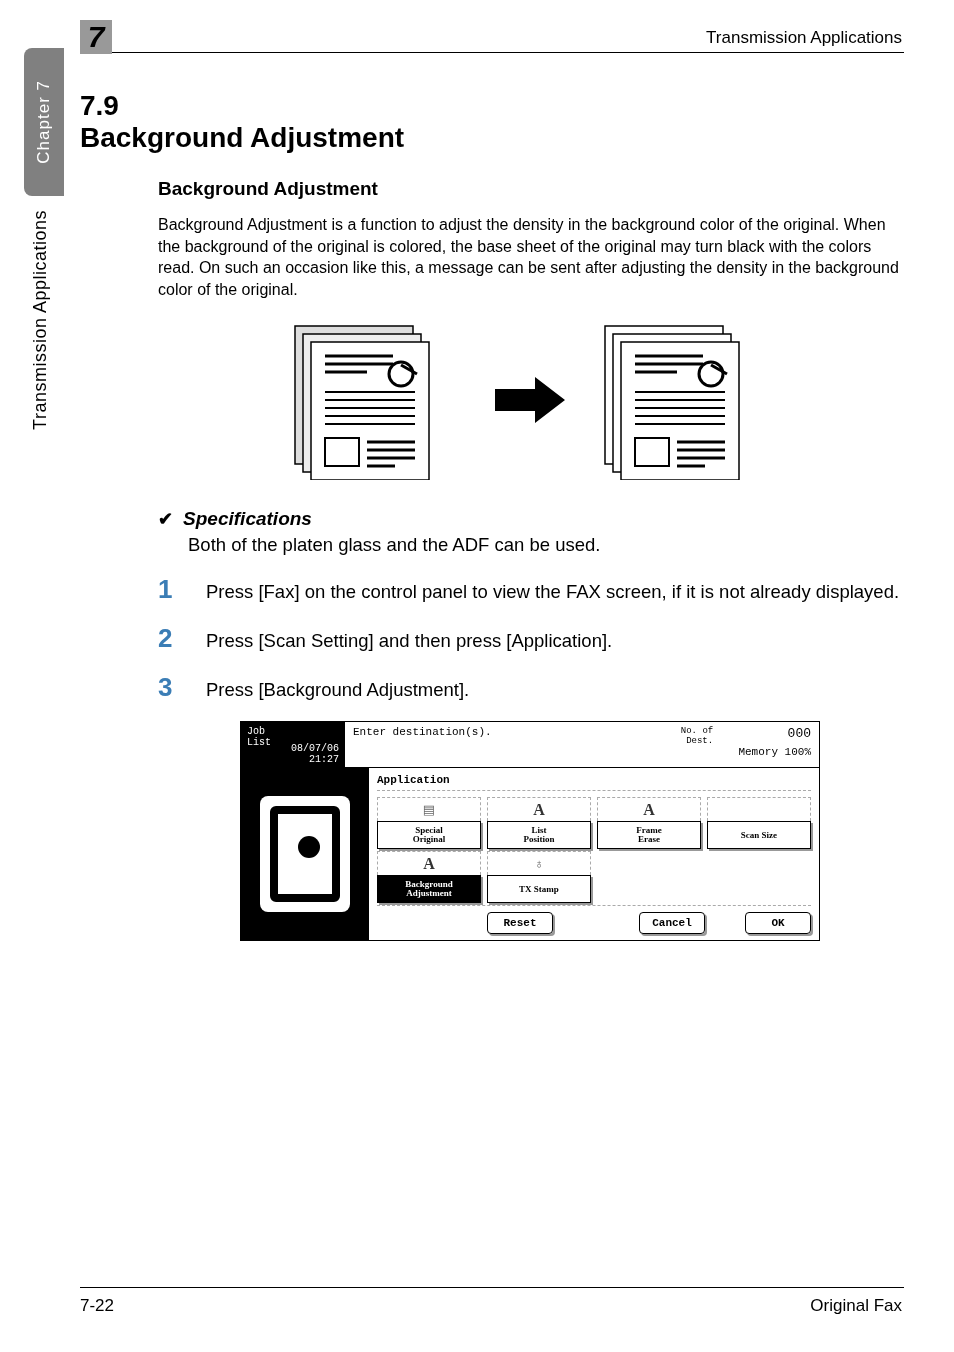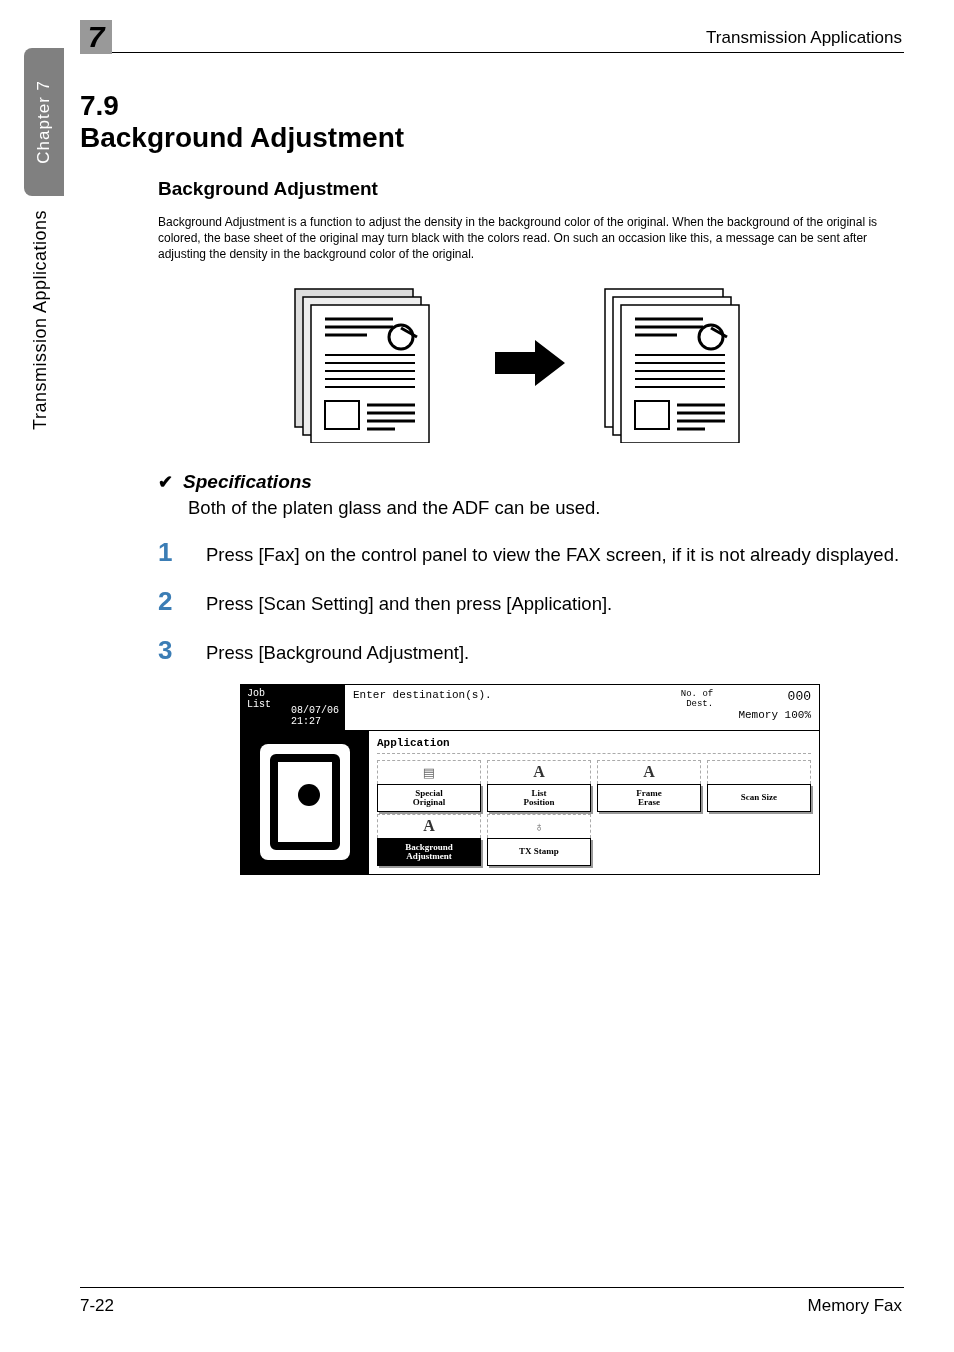--- a/index.html
+++ b/index.html
@@ -88,21 +88,21 @@
       font-size: 28px;
       font-weight: bold;
     }
     .indent { margin-left: 78px; }
     .sub-head {
       font-weight: bold;
       font-size: 19px;
       margin-bottom: 14px;
     }
     .para {
-      font-size: 12px;
+      font-size: 16px;
       line-height: 1.35;
       margin-bottom: 8px;
     }
     .check-row {
       display: flex;
       align-items: baseline;
       margin-bottom: 4px;
     }
     .check { font-size: 18px; margin-right: 10px; font-weight: bold; }
     .check-title { font-weight: bold; font-style: italic; font-size: 19px; }
@@ -351,21 +351,21 @@
       <div class="step-num">3</div>
       <div class="step-body">Press [Background Adjustment].</div>
     </div>
 
     <div class="screenshot">
       <div class="scr-top">
         <div class="scr-left-dark">
           <div class="job-line">
             <span style="white-space:pre-line;">Job
 List</span>
-            <span style="text-align:left;margin-top:17px;">
+            <span style="text-align:right;margin-top:17px;">
               <span>08/07/06</span><br>
               <span>21:27</span>
             </span>
           </div>
         </div>
         <div class="scr-msg">
           <span>Enter destination(s).</span>
           <span class="scr-msg-right">
             <span style="white-space:pre-line;display:inline-block;vertical-align:top;font-size:9px;">No. of
 Dest.</span>
@@ -413,21 +413,26 @@
             </div>
             <div class="app-btn empty">
                 <div class="btn-icon"></div>
                 <div class="btn-lbl"></div>
               </div>
             <div class="app-btn empty">
                 <div class="btn-icon"></div>
                 <div class="btn-lbl"></div>
               </div>
           </div>
+          <div class="scr-footer">
+            <div class="sbtn reset">Reset</div>
+            <div class="sbtn">Cancel</div>
+            <div class="sbtn">OK</div>
+          </div>
         </div>
       </div>
     </div>
   </div>
 </div>
 
 <div class="footer-rule"></div>
 <div class="footer-left">7-22</div>
-<div class="footer-right">Memory Fax</div>
+<div class="footer-right">Original Fax</div>
 
 </body></html>

